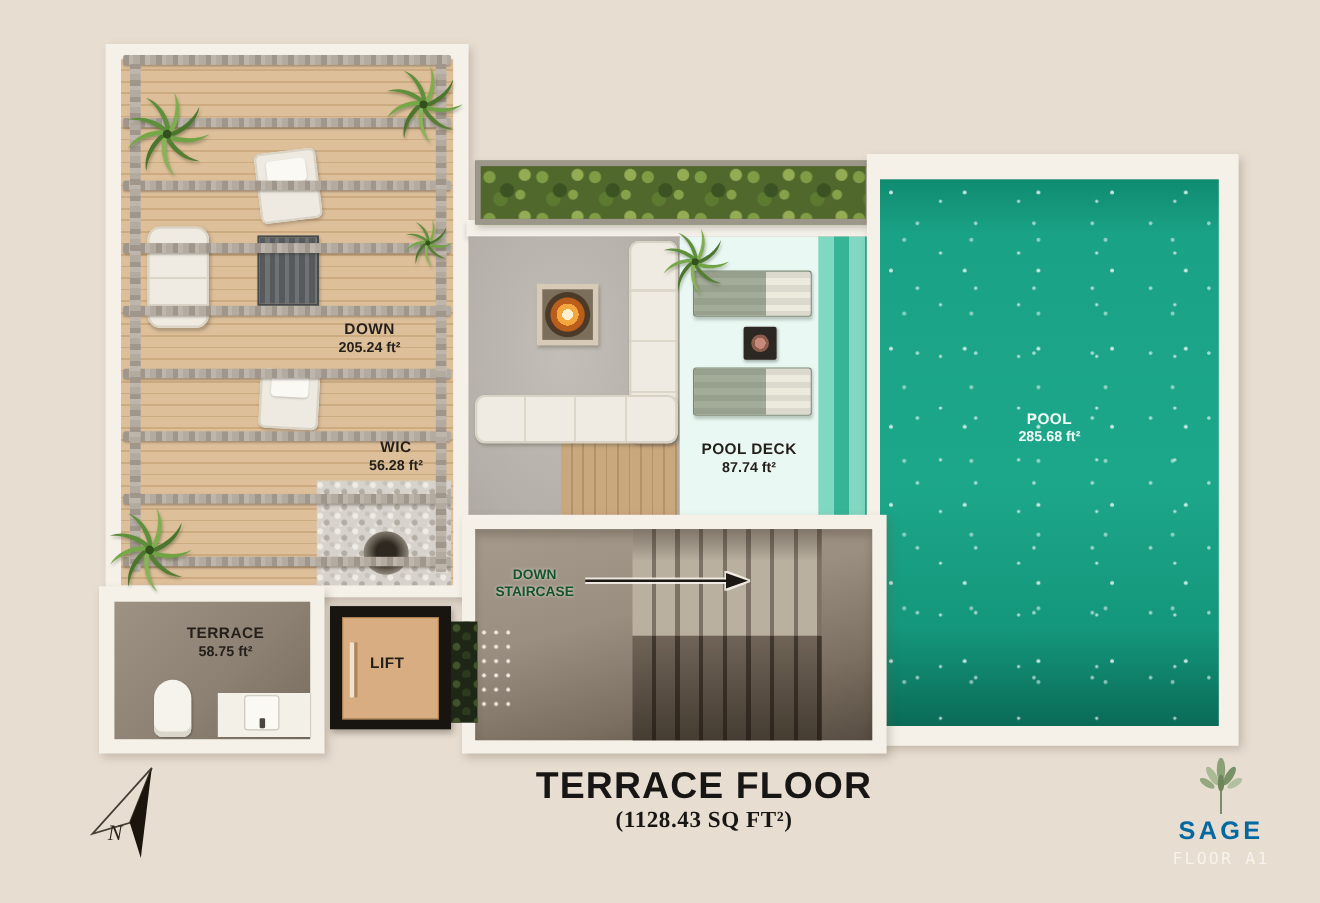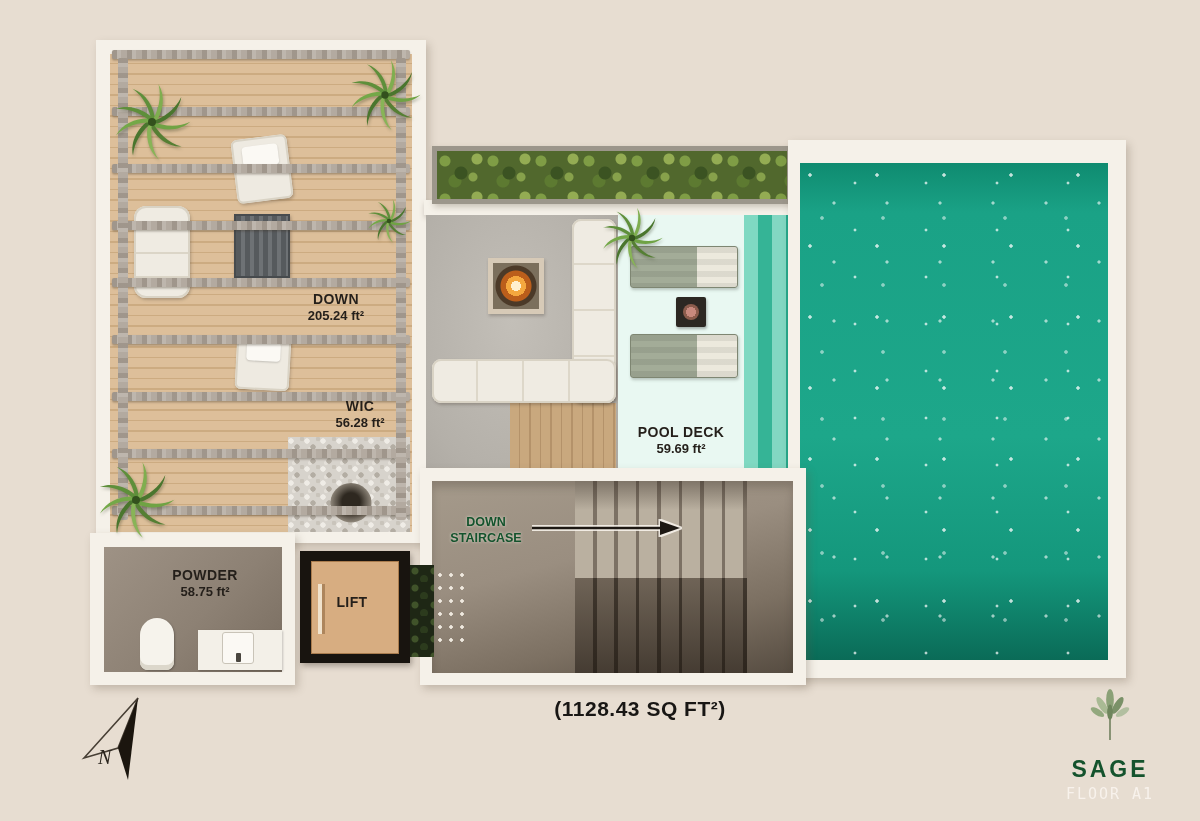--- a/index.html
+++ b/index.html
@@ -133,45 +133,45 @@
     background-color:#1e2715;
     background-image:radial-gradient(circle at 5px 6px,#40532a 0 3px,transparent 4px),
       radial-gradient(circle at 14px 14px,#2c3b1d 0 3.5px,transparent 4.5px);
     background-size:19px 17px;}
   
   .room-label{position:absolute;text-align:center;color:#241f1a;line-height:1.18;z-index:30;}
   .room-label .nm{font-weight:bold;font-size:14px;letter-spacing:.4px;}
   .room-label .ar{font-weight:bold;font-size:13px;}
   .lbl-deck{left:276px;top:291px;width:120px;}
   .lbl-wic{left:300px;top:398px;width:120px;}
-  .lbl-pooldeck{left:618px;top:424px;width:126px;}
+  .lbl-pooldeck{left:618px;top:400px;width:126px;}
   .lbl-pool{left:800px;top:372px;width:308px;color:#f2faf6;}
   .lbl-pool .nm,.lbl-pool .ar{color:#f2faf6;}
   .lbl-powder{left:130px;top:567px;width:150px;}
   .lbl-lift{left:300px;top:594px;width:104px;}
   .lbl-stair{left:444px;top:514px;width:84px;font-weight:bold;font-size:12.5px;line-height:1.3;
     text-align:center;color:#14532d;text-shadow:0 0 3px rgba(245,240,230,.8);position:absolute;z-index:30;}
   .stair-arrow{left:530px;top:519px;width:152px;height:18px;position:absolute;z-index:30;}
   
   .palm{position:absolute;z-index:25;filter:drop-shadow(1px 2px 1.5px rgba(40,50,20,.35));}
   .palm svg{display:block;width:100%;height:100%;}
   .palm1{left:112px;top:82px;width:80px;height:80px;}
   .palm2{left:348px;top:58px;width:74px;height:74px;}
   .palm3{left:366px;top:198px;width:46px;height:46px;}
   .palm4{left:96px;top:460px;width:80px;height:80px;}
   .palm5{left:600px;top:206px;width:64px;height:64px;}
   
   .title-block{left:390px;top:697px;width:500px;text-align:center;position:absolute;color:#181614;}
   .title-main{font-size:34px;font-weight:bold;letter-spacing:1px;line-height:1.05;}
-  .title-sub{font-size:21px;font-weight:bold;letter-spacing:.5px;}
+  .title-sub{font-size:21px;font-weight:bold;letter-spacing:.5px;font-family:Liberation Serif, serif;}
   
   .north{left:78px;top:692px;width:84px;height:88px;position:absolute;}
   
   .brand{left:1050px;top:688px;width:120px;text-align:center;position:absolute;}
-  .brand-name{font-size:23px;font-weight:bold;letter-spacing:3px;color:#14532d;margin-top:14px;}
+  .brand-name{font-size:23px;font-weight:bold;letter-spacing:3px;color:#0369a1;margin-top:0;}
   .brand-unit{font-size:15px;letter-spacing:2px;color:rgba(251,247,241,.82);
     font-family:"DejaVu Sans Mono",monospace;margin-top:2px;}
 </style>
 </head>
 <body>
 
 <svg width="0" height="0" style="position:absolute">
   <symbol id="palm-sym" viewBox="0 0 70 70">
     <g transform="rotate(0 35 35)">
         <path d="M35 36 C33 24 28 13 18 6 C30 10 37 22 38 35 Z" fill="#5e8f3a"></path>
@@ -277,26 +277,30 @@
   <div class="pd-chair pd-chair1"></div>
   <div class="pd-chair pd-chair2"></div>
   <div class="pd-table"></div>
   <div class="palm palm5">
       <svg>
         <use href="#palm-sym"></use>
       </svg>
     </div>
   <div class="room-label lbl-pooldeck">
     <div class="nm">POOL DECK</div>
-    <div class="ar">59.69 ft²</div>
+    <div class="ar">87.74 ft²</div>
   </div>
 
   <div class="steps"></div>
   <div class="wall pool-wall"></div>
   <div class="pool"></div>
+  <div class="room-label lbl-pool">
+    <div class="nm">POOL</div>
+    <div class="ar">285.68 ft²</div>
+  </div>
 
   <div class="wall stair-wall"></div>
   <div class="stair-room"></div>
   <div class="treads-up"></div>
   <div class="treads-low"></div>
   <div class="dots"></div>
   <div class="lbl-stair">
     <div>DOWN</div>
     <div>STAIRCASE</div>
   </div>
@@ -309,35 +313,36 @@
 
   <div class="wall powder-wall"></div>
   <div class="powder-room"></div>
   <div class="toilet"></div>
   <div class="counter">
     <span class="sink">
         <span class="tap"></span>
       </span>
   </div>
   <div class="room-label lbl-powder">
-    <div class="nm">POWDER</div>
+    <div class="nm">TERRACE</div>
     <div class="ar">58.75 ft²</div>
   </div>
 
   <div class="lift-frame">
     <div class="lift-floor">
       <span class="lift-rail"></span>
     </div>
   </div>
   <div class="room-label lbl-lift">
     <div class="nm">LIFT</div>
   </div>
   <div class="planter"></div>
 
   <div class="title-block">
+    <div class="title-main">TERRACE FLOOR</div>
     <div class="title-sub">(1128.43 SQ FT²)</div>
   </div>
 
   <svg class="north" viewBox="0 0 84 88">
     <polygon points="6,66 60,6 40,56" fill="none" stroke="#473f35" stroke-width="1.6"></polygon>
     <polygon points="60,6 40,56 50,88" fill="#1b150e"></polygon>
     <text x="20" y="72" font-size="20" font-style="italic" font-family="Liberation Serif, serif" fill="#2a241d">N</text>
   </svg>
 
   <div class="brand">

